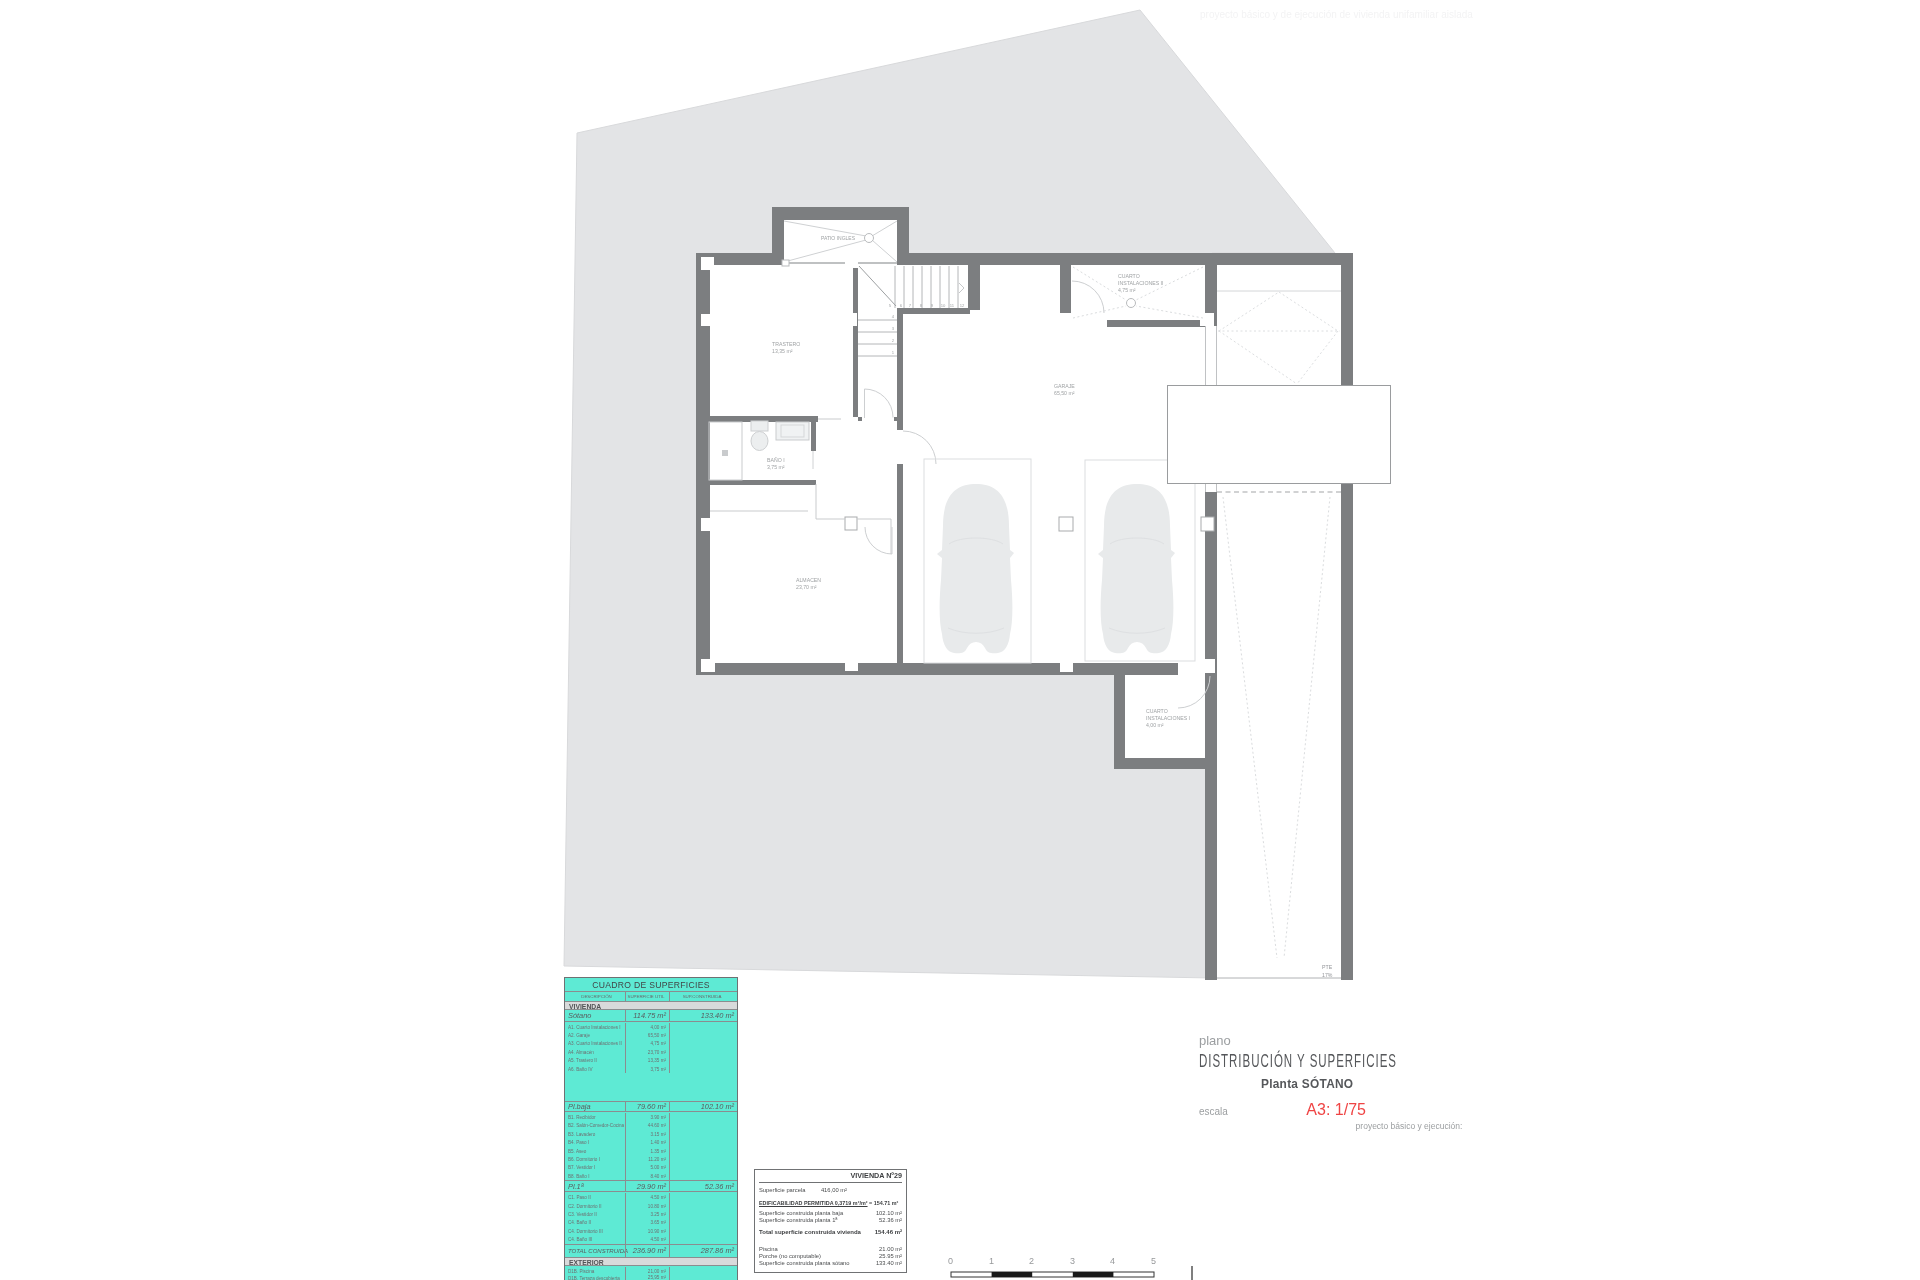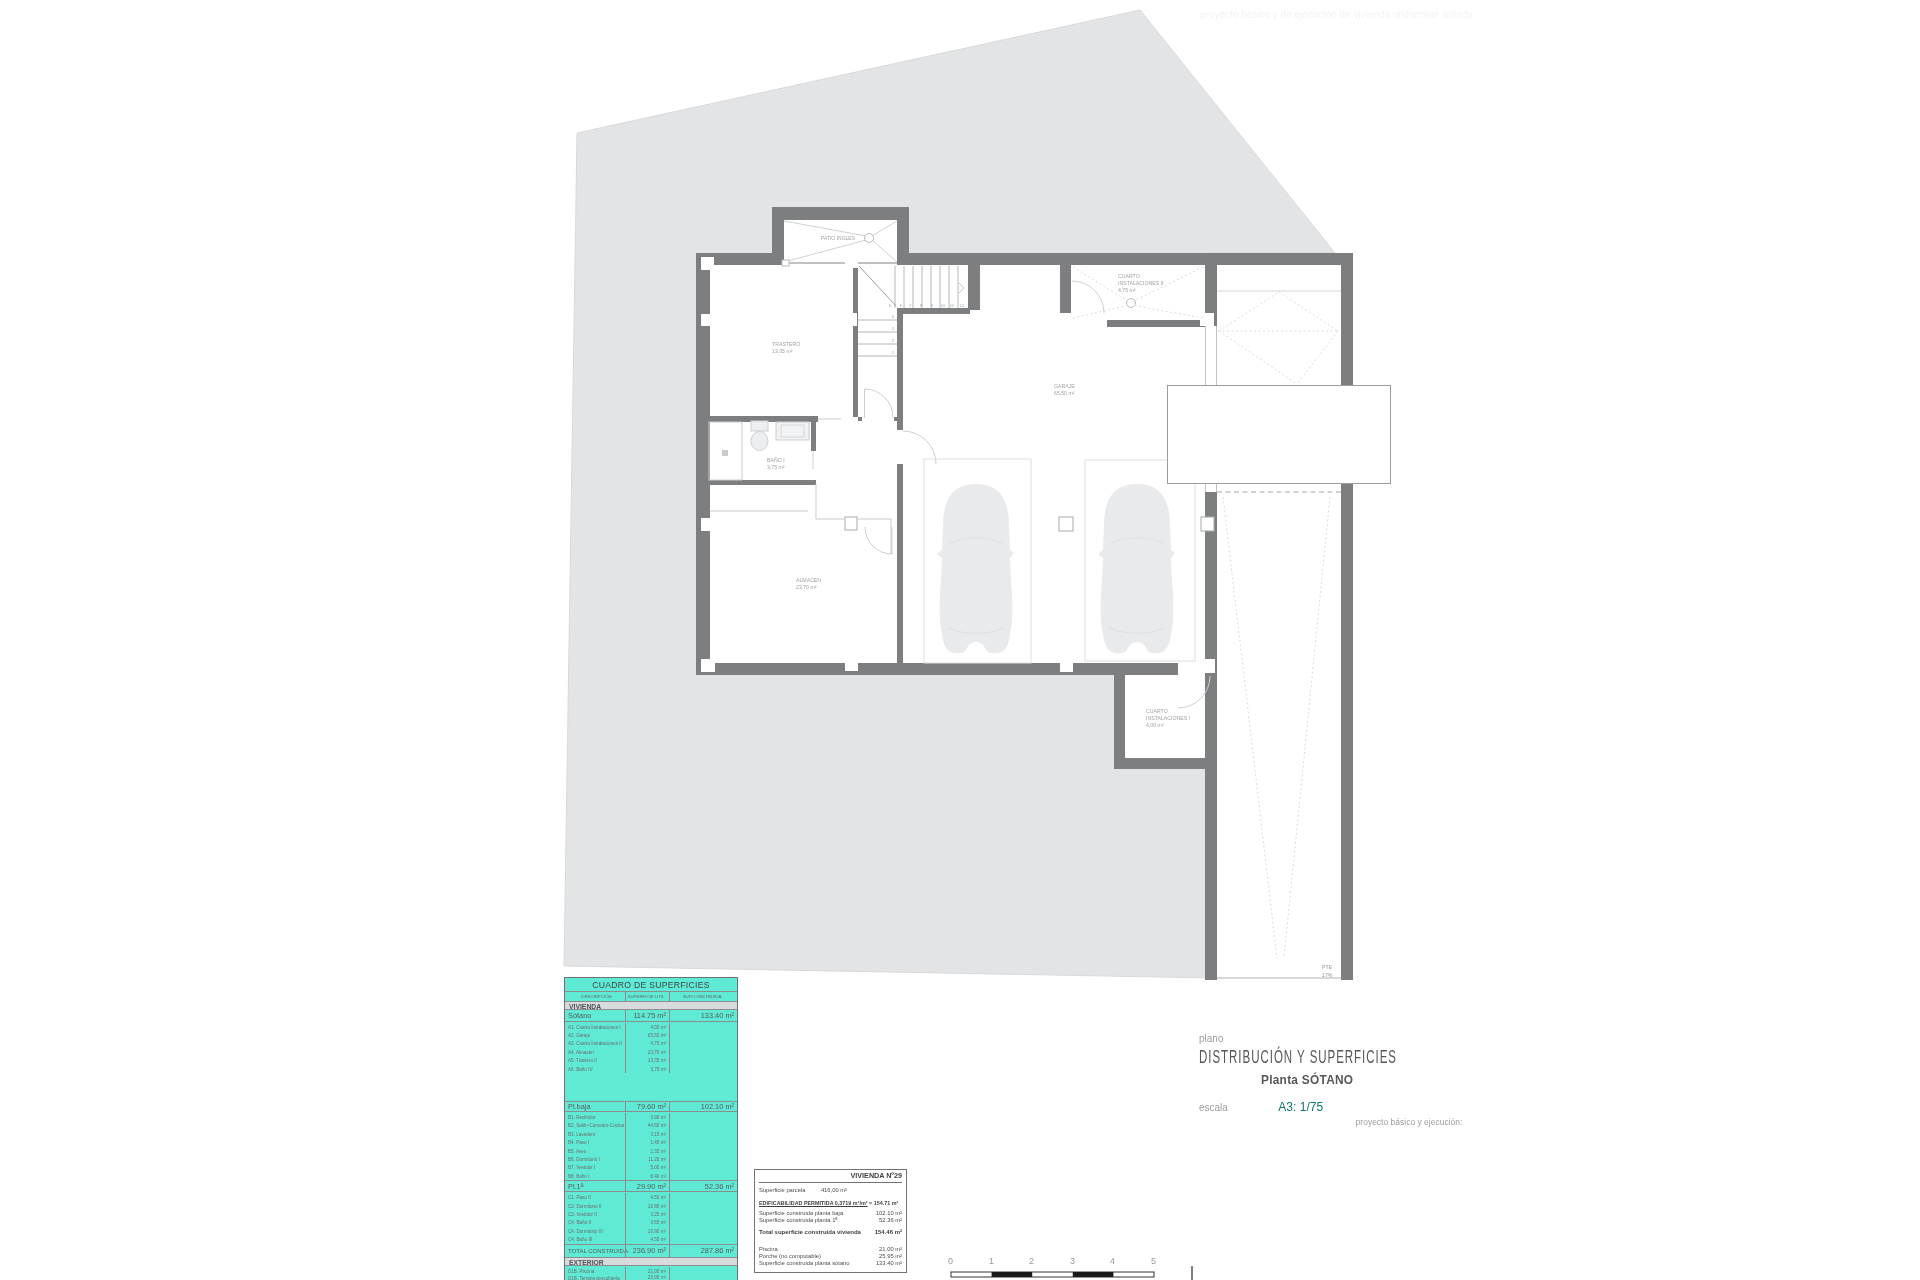--- a/index.html
+++ b/index.html
@@ -263,21 +263,21 @@
 </svg>
 
 <div id="tabla1" class="abs" style="left:564px;top:977px;width:174px;border:1px solid #6f7173;background:#5eead4;">
   <style>
     #tabla1 .tr{display:flex;align-items:center;}
     #tabla1 .c1{width:60px;padding-left:3px;}
     #tabla1 .c2{width:44px;text-align:right;padding-right:3px;border-left:1px solid #8b8d8f;align-self:stretch;display:flex;align-items:center;justify-content:flex-end;}
     #tabla1 .c3{flex:1;text-align:right;padding-right:3px;border-left:1px solid #8b8d8f;align-self:stretch;display:flex;align-items:center;justify-content:flex-end;}
     #tabla1 .sub{font-size:4.6px;color:#6e7072;}
     #tabla1 .sub .tr{height:8.4px;}
-    #tabla1 .big{font-size:7.4px;color:#5a5c5e;}
+    #tabla1 .big{font-size:7.4px;color:#5a5c5e;font-style:italic;}
     #tabla1 .band{background:#d8dadb;border-top:1px solid #8b8d8f;border-bottom:1px solid #8b8d8f;font-size:6.8px;color:#515355;font-weight:bold;height:9px;line-height:9px;padding-left:4px;}
   </style>
 
   <div style="font-size:8.6px;color:#434547;text-align:center;height:13px;line-height:14px;letter-spacing:0.3px;">CUADRO DE SUPERFICIES</div>
 
   <div class="tr" style="border-top:1px solid #8b8d8f;font-size:4.4px;color:#66686a;height:10px;">
     <div class="c1" style="text-align:center;">DESCRIPCIÓN</div>
     <div class="c2" style="justify-content:center;">SUPERFICIE UTIL</div>
     <div class="c3" style="justify-content:center;">SUP.CONSTRUIDA</div>
   </div>
@@ -478,29 +478,29 @@
       </div>
 
   <div class="row">
         <span>Superficie construida planta sótano</span>
         <span>133.40 m²</span>
       </div>
 </div>
 
 <div class="abs" style="left:1199px;top:1033px;width:420px;">
 
-  <div style="color:#9b9ea0;font-size:10px;">plano</div>
+  <div style="color:#9b9ea0;font-size:13px;">plano</div>
 
   <div style="color:#55575a;font-size:18px;letter-spacing:1.5px;transform:scaleX(0.64);transform-origin:0 0;white-space:nowrap;margin-top:3px;">DISTRIBUCIÓN Y SUPERFICIES</div>
 
   <div style="color:#55575a;font-size:13.5px;font-weight:bold;letter-spacing:0.3px;transform:scaleX(0.88);transform-origin:0 0;margin-top:4px;margin-left:62px;white-space:nowrap;">Planta SÓTANO</div>
 
   <div style="margin-top:10px;">
     <span style="color:#9b9ea0;font-size:10px;">escala</span>
-    <span style="color:#0f766e;font-size:12px;margin-left:46px;">A3: 1/75</span>
+    <span style="color:#ef4444;font-size:16px;margin-left:74px;">A3: 1/75</span>
   </div>
 
   <div style="color:#9b9ea0;font-size:8.5px;margin-top:2px;text-align:center;">proyecto básico y ejecución:</div>
 </div>
 
 <svg class="abs" style="left:940px;top:1252px;" width="270" height="30" viewBox="0 0 270 30">
   <g fill="#97999b" font-size="9">
     <text x="8" y="12">0</text>
         <text x="49" y="12">1</text>
         <text x="89" y="12">2</text>

